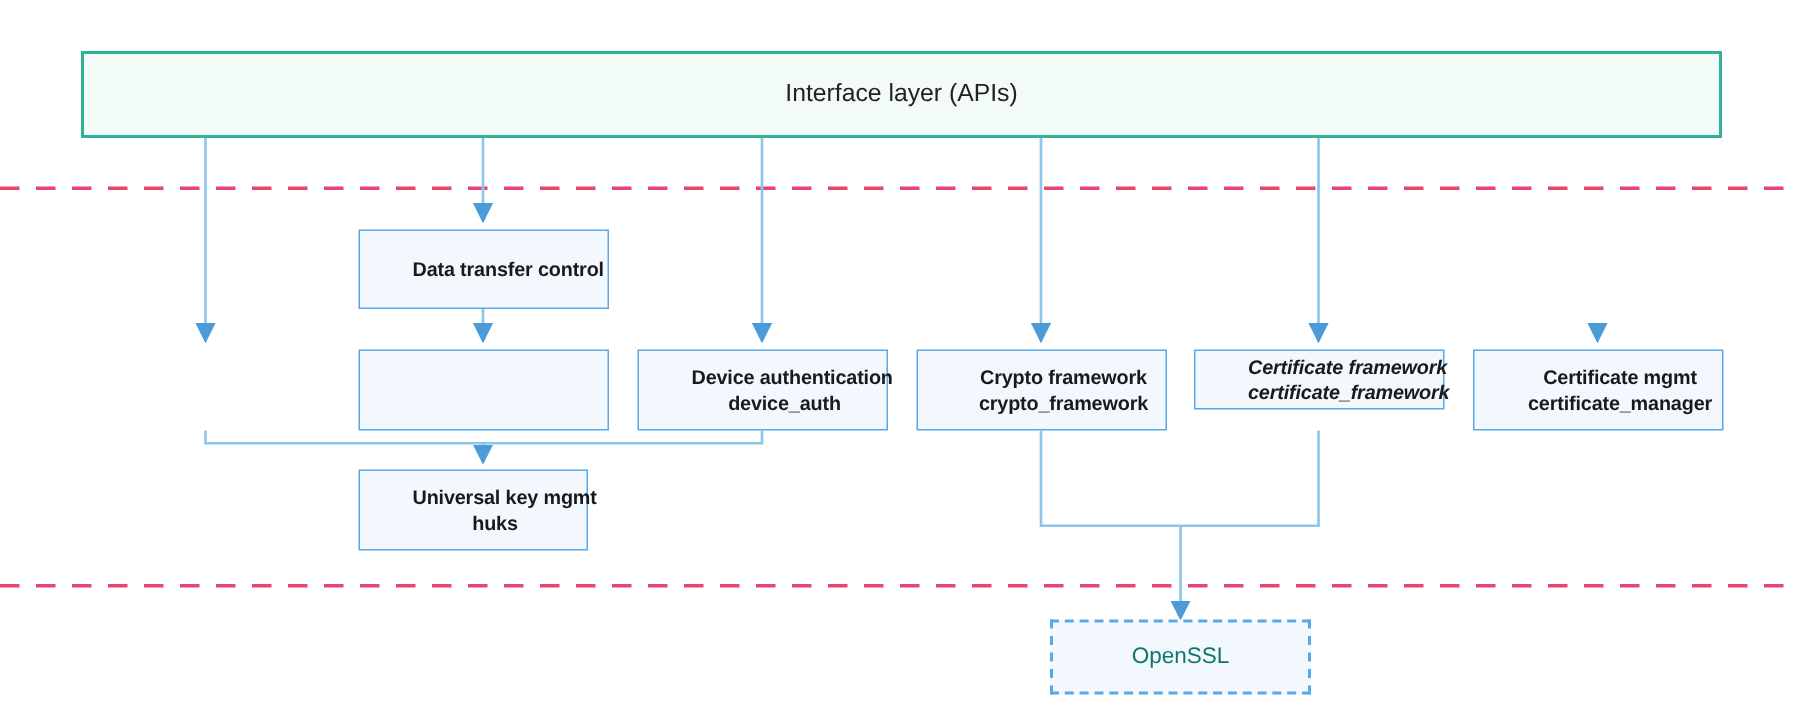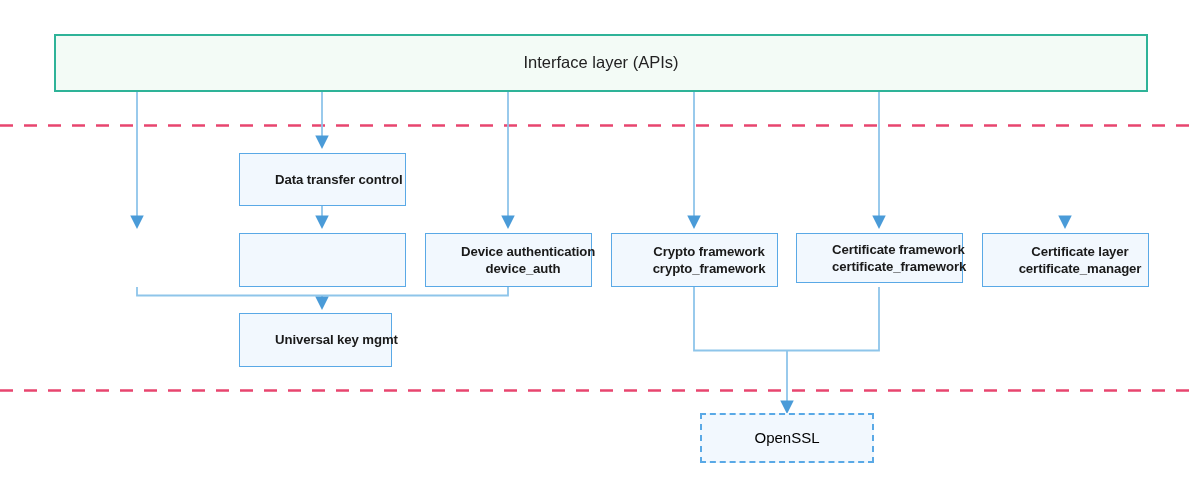--- a/index.html
+++ b/index.html
@@ -58,21 +58,21 @@
     font-size: 13.2px;
     font-weight: bold;
     letter-spacing: -0.1px;
     padding-left: 29px;
   }
   .node-external {
     border: 2px dashed #5aa9e6;
     background: #f2f8fe;
     font-size: 15px;
     font-weight: 400;
-    color: #000000;
+    color: #0f766e;
   }
 </style>
 </head>
 <body>
 
 <div id="diagram">
 
   <svg class="layer-lines" viewBox="0 0 1199 481">
     <defs>
       <marker id="arrow" viewBox="0 0 10 10" refX="8.6" refY="5" markerWidth="7.5" markerHeight="7.5" orient="auto-start-reverse">
@@ -130,37 +130,38 @@
     </span>
   </div>
 
   <div class="node node-module" style="left:425px; top:233px; width:167px; height:54px;">
     <span class="lines">
       <span class="l1">Device authentication</span>
       <span class="l2">device_auth</span>
     </span>
   </div>
 
-  <div class="node node-module" style="left:796px; top:233px; width:167px; height:50px;">
+  <div class="node node-module" style="left:796px; top:233px; width:167px; height:40px;font-style:italic;">
     <span class="lines">
       <span class="l1">Certificate framework</span>
       <span class="l2">certificate_framework</span>
     </span>
   </div>
 
   <div class="node node-module" style="left:982px; top:233px; width:167px; height:54px;">
     <span class="lines">
-      <span class="l1">Certificate layer</span>
+      <span class="l1">Certificate mgmt</span>
       <span class="l2">certificate_manager</span>
     </span>
   </div>
 
   <div class="node node-module" style="left:239px; top:313px; width:153px; height:54px;">
     <span class="lines">
       <span class="l1">Universal key mgmt</span>
+      <span class="l2">huks</span>
     </span>
   </div>
 
   <div class="node node-external" style="left:700px; top:413px; width:174px; height:50px;">
     <span class="lines">
       <span class="l1">OpenSSL</span>
     </span>
   </div>
 
 </div>

